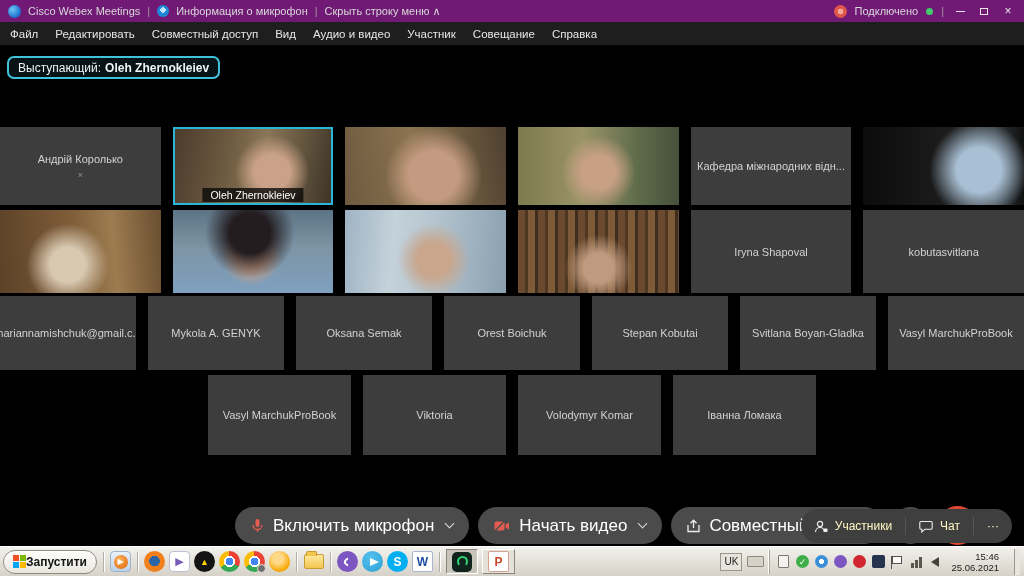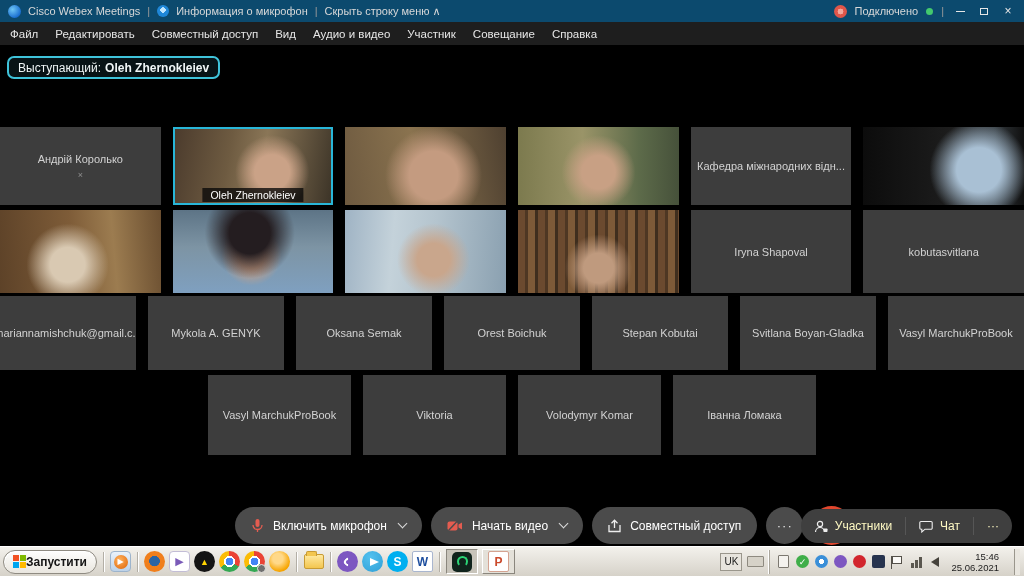--- a/index.html
+++ b/index.html
@@ -1,20 +1,20 @@
 <!DOCTYPE html>
 <html><head>
 <meta charset="utf-8">
 <style>
   * { margin:0; padding:0; box-sizing:border-box; }
   html,body { width:1024px; height:576px; overflow:hidden; background:#000;
     font-family:"Liberation Sans","DejaVu Sans",sans-serif; }
 
   
-  .titlebar { height:22px; background:#0c4a6e; display:flex; align-items:center;
+  .titlebar { height:22px; background:#701a75; display:flex; align-items:center;
     padding:3px 8px; color:#d8d8d8; font-size:11px; gap:7px; }
   .titlebar .sep { color:#9a9a9a; }
   .webex-logo { width:13px; height:13px; border-radius:50%;
     background:radial-gradient(circle at 35% 35%, #6ec6f5, #1b6fd0 70%); }
   .info-logo { width:12px; height:12px; border-radius:50%;
     background:radial-gradient(circle at 50% 42%, #bfe6ff 0 28%, #1f87d8 30%); }
   .tb-right { margin-left:auto; display:flex; align-items:center; gap:8px; }
   .rec-dot { width:13px; height:13px; border-radius:50%;
     background:radial-gradient(circle, #f4a79d 0 30%, #e0564a 34%); }
   .green-dot { width:7px; height:7px; border-radius:50%; background:#43c96e; }
@@ -69,21 +69,21 @@
          linear-gradient(180deg,#5d7486 0%,#7d94a4 45%,#7fa0c0 100%); }
   .v-g { background:radial-gradient(circle at 55% 60%, #c9a68c 0 16%, rgba(0,0,0,0) 36%),
          linear-gradient(95deg,#9fb3c4 0%,#c4d2da 30%,#b4c4ce 55%,#8aa0b0 100%); }
   .v-h { background:radial-gradient(circle at 50% 70%, #bf9a7e 0 15%, rgba(0,0,0,0) 34%),
          repeating-linear-gradient(90deg,#6b4a2f 0 7px,#4e3723 7px 10px,#7d5a38 10px 17px,#3f2e1e 17px 20px); }
 
   
   .controls { position:absolute; left:0; top:458px; width:1024px; height:44px; }
   .ctl-main { position:absolute; left:235px; top:3px; display:flex; align-items:center; gap:9px; }
   .pill { height:37px; background:#4b4b4b; border-radius:19px; color:#fff;
-    display:flex; align-items:center; gap:9px; padding:0 16px; font-size:12px; white-space:nowrap; }
+    display:flex; align-items:center; gap:9px; padding:0 16px; font-size:17px; white-space:nowrap; }
   .chev { width:7px; height:7px; border-right:1.6px solid #dcdcdc; border-bottom:1.6px solid #dcdcdc;
     transform:rotate(45deg); margin-top:-4px; margin-left:3px; }
   .circle-btn { width:37px; height:37px; border-radius:50%; background:#4b4b4b;
     color:#e8e8e8; display:flex; align-items:center; justify-content:center;
     font-size:13px; letter-spacing:1px; }
   .leave-btn { width:39px; height:39px; border-radius:50%; background:#e0472e;
     color:#fff; display:flex; align-items:center; justify-content:center; font-size:18px; }
   .ctl-right { position:absolute; right:12px; top:6px; height:34px; background:#3f3f3f;
     border-radius:17px; display:flex; align-items:center; color:#fef9c3; font-size:12px; }
   .ctl-seg { display:flex; align-items:center; gap:7px; padding:0 13px; height:100%; }

